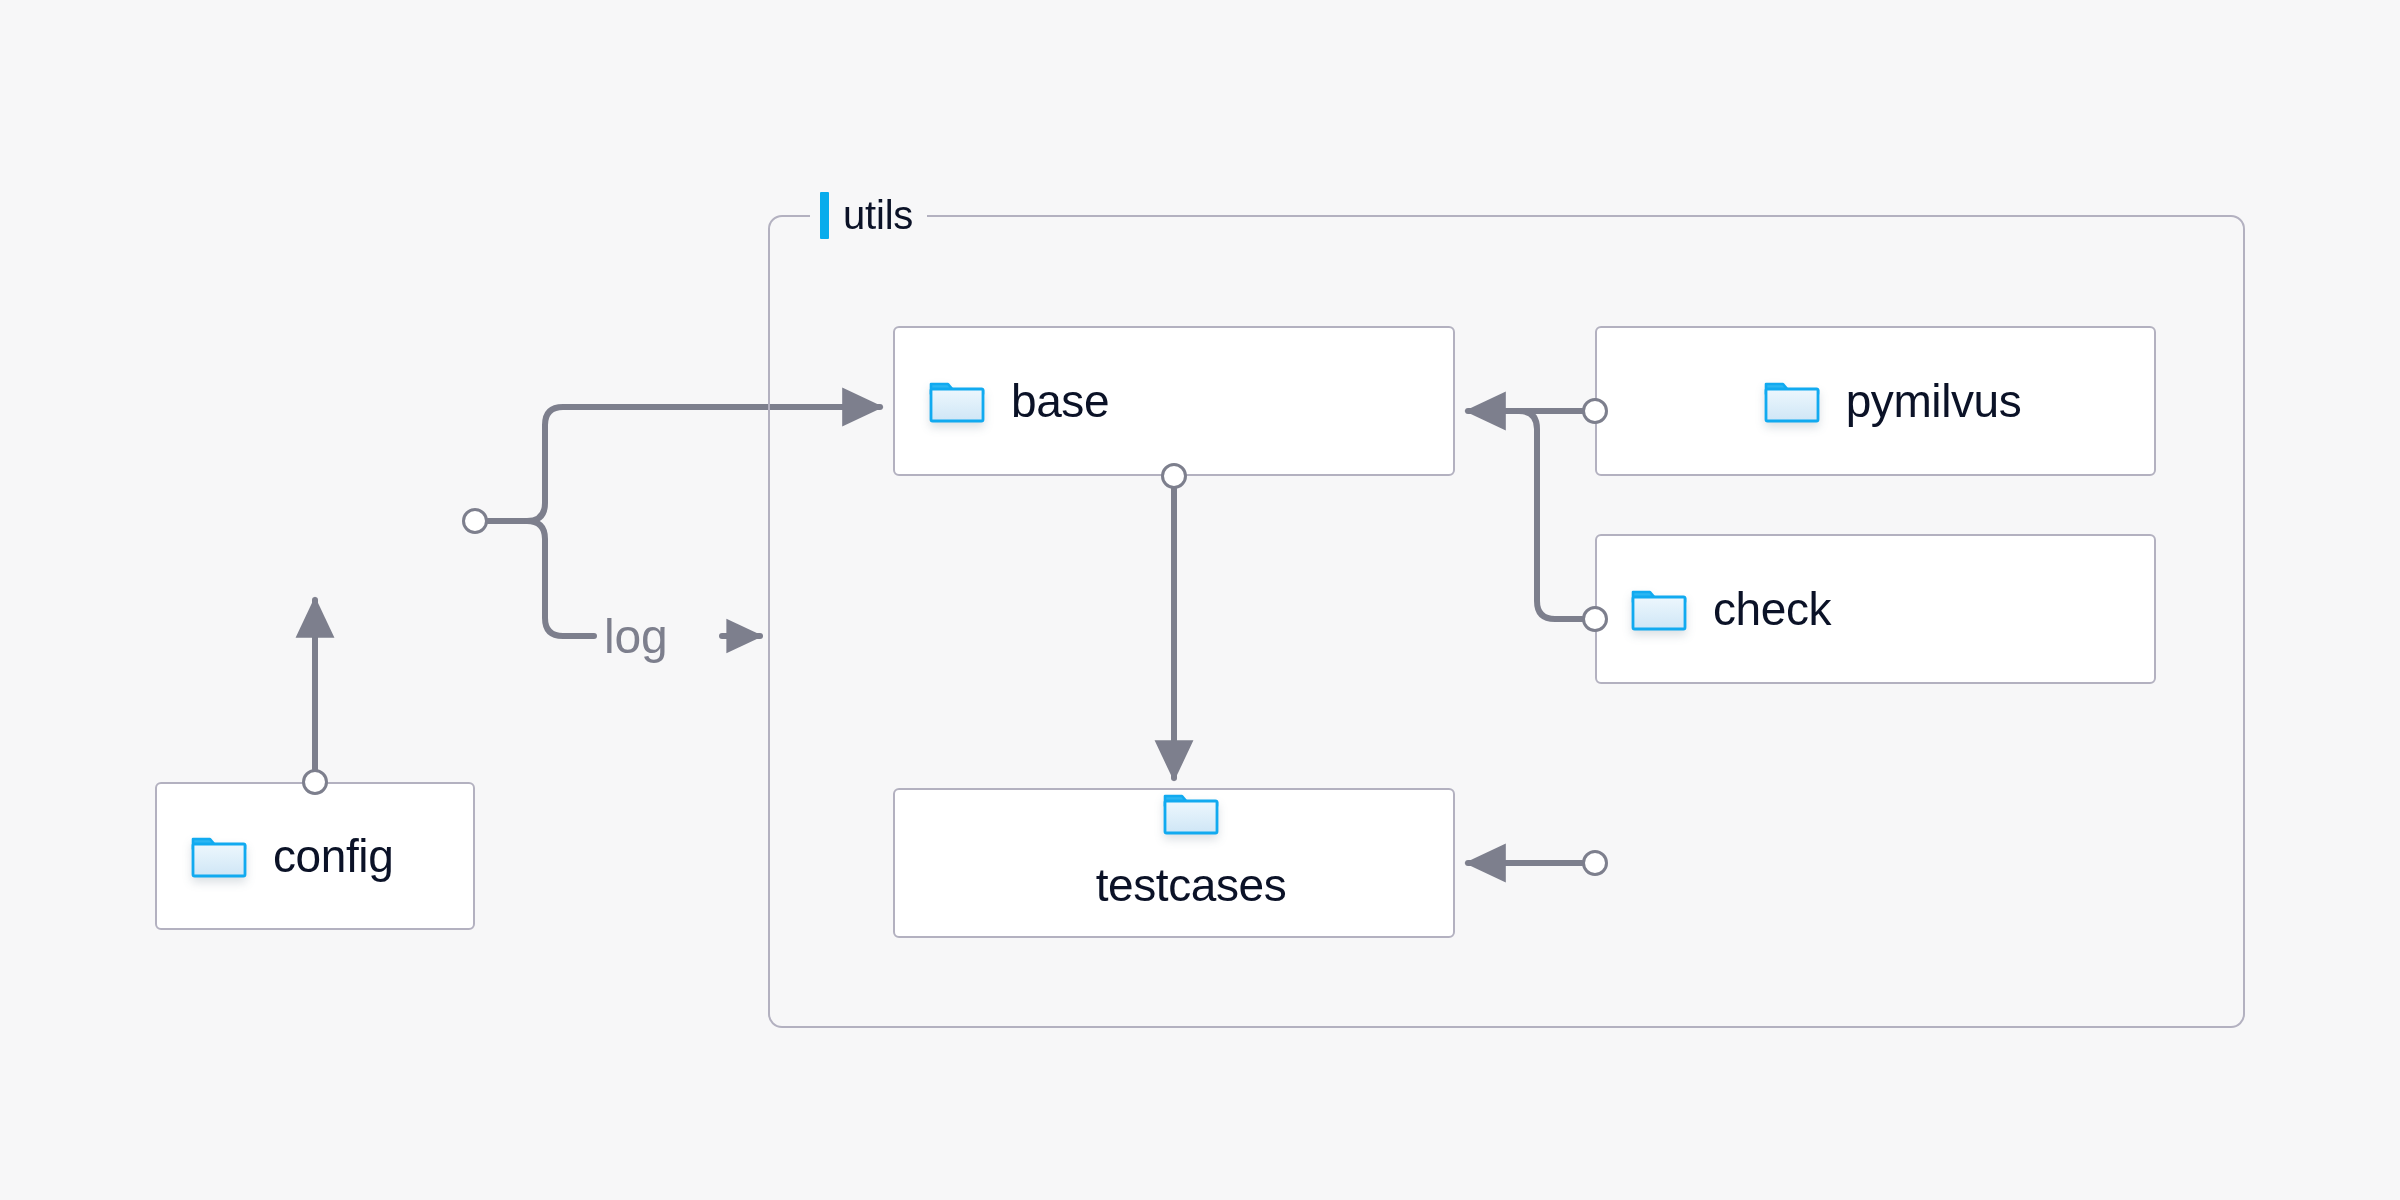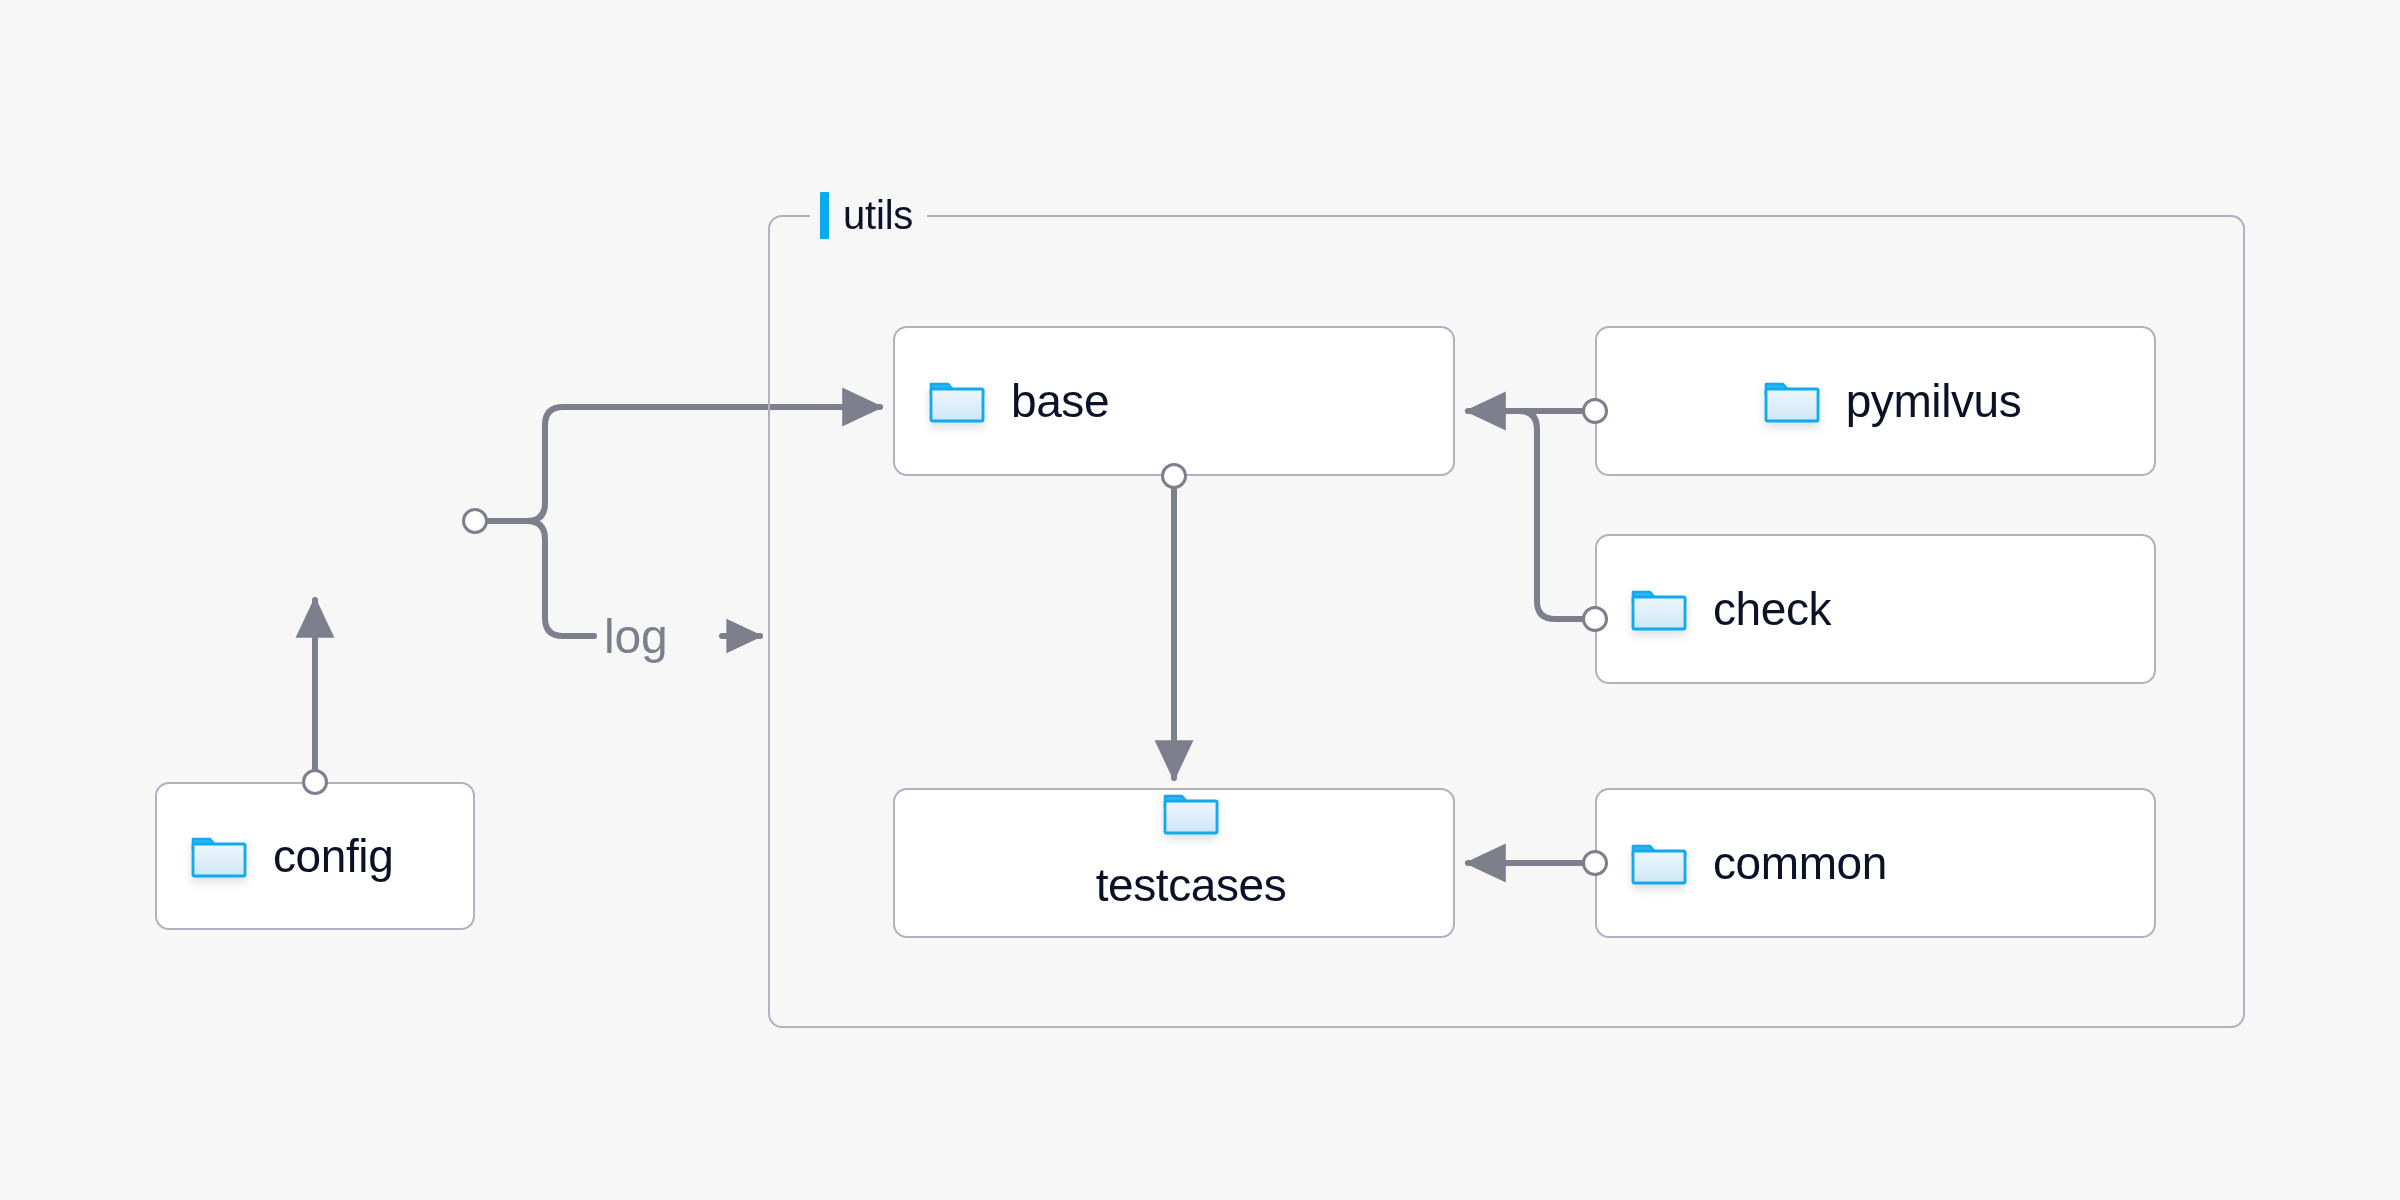--- a/index.html
+++ b/index.html
@@ -60,21 +60,21 @@
     white-space: nowrap;
     line-height: 1;
   }
 
   
   .node {
     position: absolute;
     box-sizing: border-box;
     background: #ffffff;
     border: 2px solid #b3b1c0;
-    border-radius: 14px;
+    border-radius: 6px;
     display: flex;
     align-items: center;
     gap: 26px;
     padding-left: 34px;
   }
   .node-label {
     font-size: 46px;
     color: #0b1227;
     letter-spacing: -0.4px;
     white-space: nowrap;
@@ -237,32 +237,17 @@
           </linearGradient>
         </defs>
         <path d="M2 6 h17 l5 6 h30 v4 H2 z" fill="#2cb6f2" stroke="#11aaf0" stroke-width="2.6" stroke-linejoin="round"></path>
         <rect x="2" y="11" width="52" height="32" rx="1.5" fill="url(#fg6)" stroke="#11aaf0" stroke-width="2.8"></rect>
       </svg>
     </span>
     <span class="node-label">check</span>
   </div>
   <span class="port" style="left:1582px; top:606px;"></span>
 
-  <div class="node" style="left:1595px; top:788px; width:561px; height:150px;">
-    <span class="folder-icon">
-      <svg width="56" height="46" viewBox="0 0 56 46">
-        <defs>
-          <linearGradient id="fg7" x1="0" y1="0" x2="0" y2="1">
-            <stop offset="0%" stop-color="#edf7fd"></stop>
-            <stop offset="100%" stop-color="#cfe6f6"></stop>
-          </linearGradient>
-        </defs>
-        <path d="M2 6 h17 l5 6 h30 v4 H2 z" fill="#2cb6f2" stroke="#11aaf0" stroke-width="2.6" stroke-linejoin="round"></path>
-        <rect x="2" y="11" width="52" height="32" rx="1.5" fill="url(#fg7)" stroke="#11aaf0" stroke-width="2.8"></rect>
-      </svg>
-    </span>
-    <span class="node-label">common</span>
-  </div>
   <span class="port" style="left:1582px; top:850px;"></span>
 
   <span class="edge-label" style="left:604px; top:613px;">log</span>
 
 </div>
 
 </body></html>

